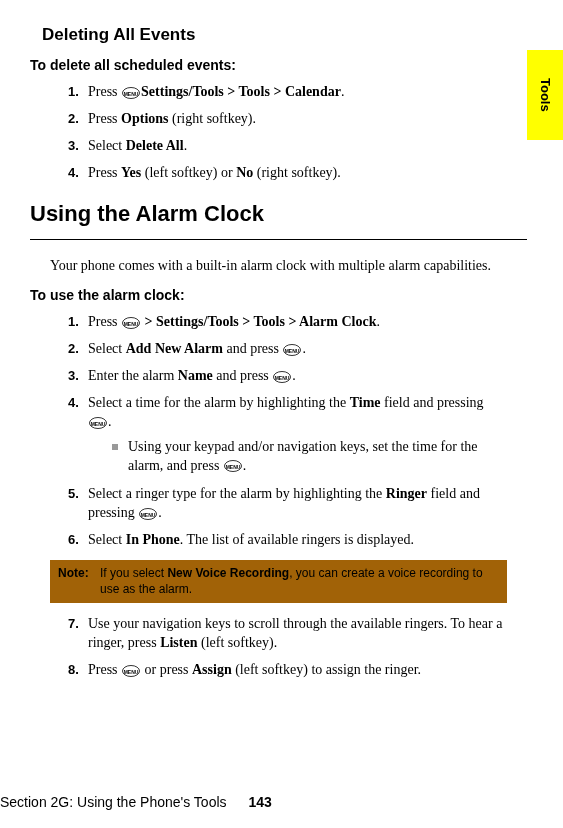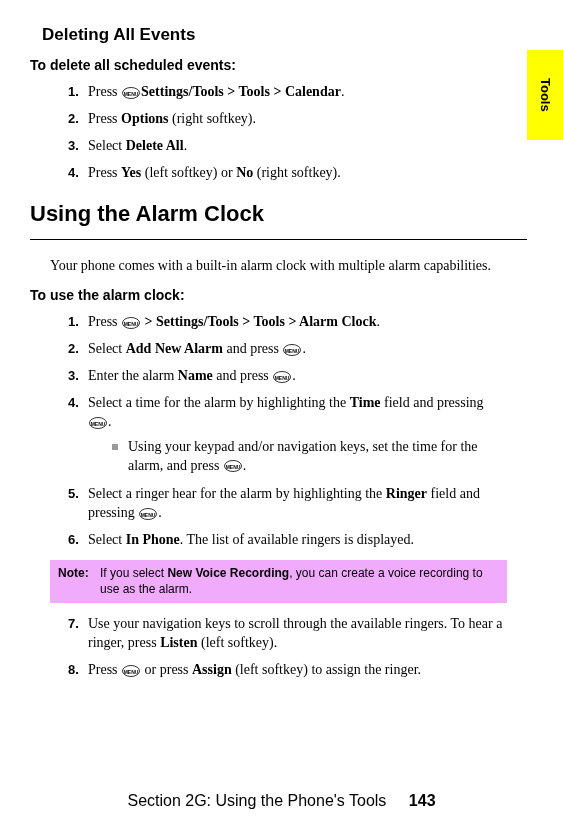--- a/index.html
+++ b/index.html
@@ -109,42 +109,42 @@
       display: inline-block;
       width: 6px;
       height: 6px;
       background: #999;
       margin-top: 6px;
       margin-right: 10px;
       flex-shrink: 0;
     }
     .note-box {
       margin: 10px 20px 12px 20px;
-      background: #f0abfc;
+      background: #a16207;
       padding: 6px 8px;
       font-family: Arial, sans-serif;
       font-size: 12px;
       display: flex;
       line-height: 1.3;
     }
     .note-label {
       font-weight: bold;
       min-width: 42px;
     }
     .note-text {
       flex: 1;
     }
     .footer {
       position: absolute;
       bottom: 18px;
       left: 0;
       right: 0;
-      text-align: center;
-      font-family: Arial, sans-serif;
-      font-size: 16px;
+      text-align: left;
+      font-family: Arial, sans-serif;
+      font-size: 14px;
     }
     .footer .page-num {
       font-weight: bold;
       margin-left: 18px;
     }
   </style>
 </head>
 <body>
 
 <div class="side-tab">
@@ -216,21 +216,21 @@
           <span class="bullet"></span>
           <span><span>Using your keypad and/or navigation keys, set the time for the alarm, and press </span><svg class="ok-icon" width="18" height="12" viewBox="0 0 18 12">
                 <ellipse cx="9" cy="6" rx="8.5" ry="5.5" fill="none" stroke="#000" stroke-width="0.8"></ellipse>
                 <text x="9" y="8.5" font-size="5" text-anchor="middle" font-family="Arial" font-weight="bold">MENU</text>
               </svg><span>.</span></span>
         </div>
       </span>
     </div>
     <div class="step">
       <span class="step-num">5.</span>
-      <span class="step-text"><span>Select a ringer hear for the alarm by highlighting the </span><span class="bold">Ringer</span><span> field and pressing </span><svg class="ok-icon" width="18" height="12" viewBox="0 0 18 12">
+      <span class="step-text"><span>Select a ringer type for the alarm by highlighting the </span><span class="bold">Ringer</span><span> field and pressing </span><svg class="ok-icon" width="18" height="12" viewBox="0 0 18 12">
             <ellipse cx="9" cy="6" rx="8.5" ry="5.5" fill="none" stroke="#000" stroke-width="0.8"></ellipse>
             <text x="9" y="8.5" font-size="5" text-anchor="middle" font-family="Arial" font-weight="bold">MENU</text>
           </svg><span>.</span></span>
     </div>
     <div class="step">
       <span class="step-num">6.</span>
       <span class="step-text"><span>Select </span><span class="bold">In Phone</span><span>. The list of available ringers is displayed.</span></span>
     </div>
   </div>
 

